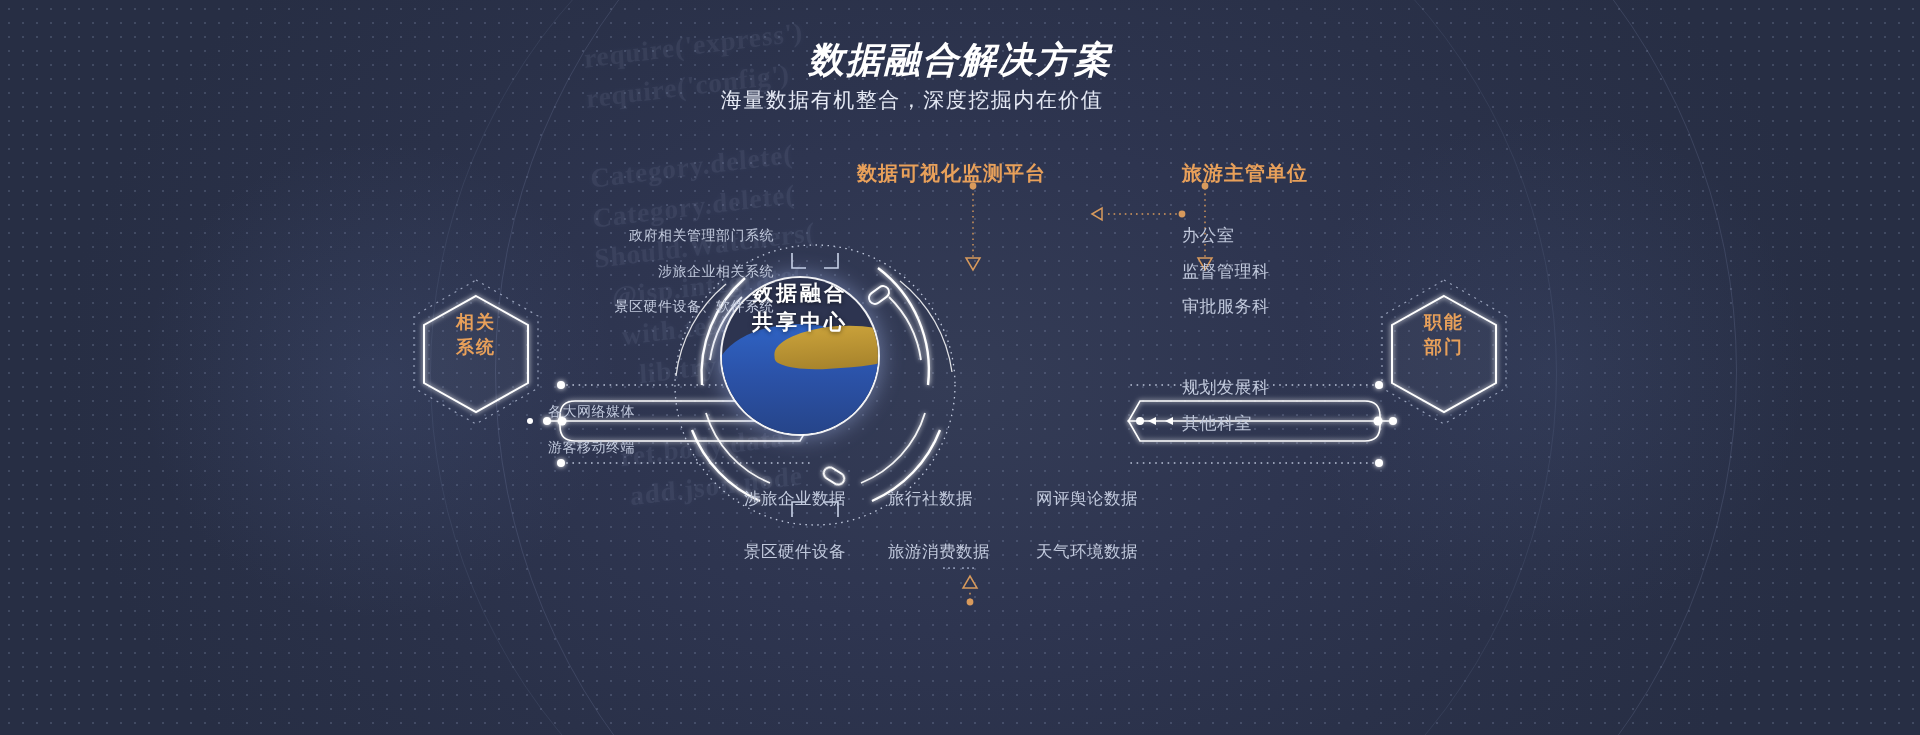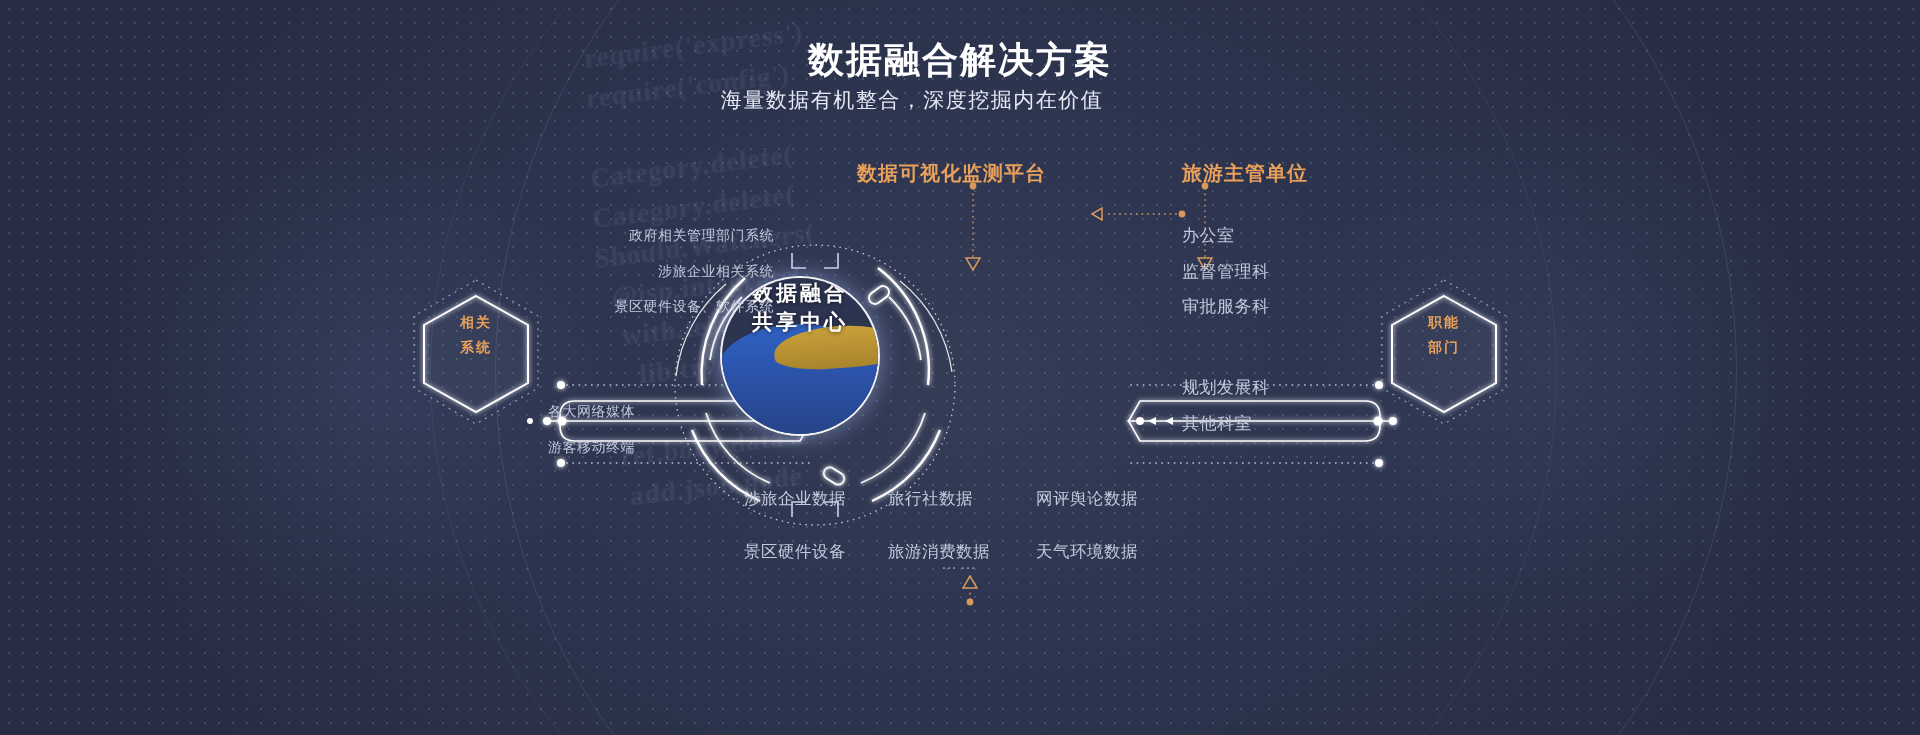--- a/index.html
+++ b/index.html
@@ -40,21 +40,21 @@
   }
   .bigarc{
     position:absolute;border:1px solid rgba(160,175,215,.16);border-radius:50%;
   }
   #arc1{left:495px;top:-250px;width:1240px;height:1240px;}
   #arc2{left:430px;top:-190px;width:1125px;height:1125px;border-color:rgba(160,175,215,.10);}
 
   
   #title{
     position:absolute;top:36px;left:0;width:1920px;text-align:center;
-    color:#ffffff;font-size:36px;font-weight:bold;letter-spacing:2px;
+    color:#ffffff;font-size:36px;font-weight:bold;letter-spacing:2px;font-style:italic;
   }
   #subtitle{
     position:absolute;top:86px;left:0;width:1824px;text-align:center;
     color:#e5e9f4;font-size:21px;letter-spacing:1.5px;
   }
 
   
   .col{position:absolute;}
   .lbl{
     color:#c2cadd;font-size:14px;line-height:35.5px;white-space:nowrap;
@@ -86,21 +86,21 @@
     color:#9aa5c0;font-size:16px;letter-spacing:3px;
   }
 
   
   .hexwrap{position:absolute;width:116px;height:128px;}
   #hex-left{left:418px;top:271px;}
   #hex-right{left:1386px;top:271px;}
   .hextext{
     position:absolute;inset:0;display:flex;flex-direction:column;
     align-items:center;justify-content:center;
-    color:#e8a05a;font-size:14px;line-height:25px;font-weight:bold;letter-spacing:2px;
+    color:#e8a05a;font-size:18px;line-height:25px;font-weight:bold;letter-spacing:2px;
   }
 
   
   #center{position:absolute;left:660px;top:200px;width:280px;height:300px;}
   .sphere-core{
     position:absolute;left:62px;top:78px;width:156px;height:156px;border-radius:50%;
     overflow:hidden;background:#2d3450;
     box-shadow:0 0 0 2px rgba(255,255,255,.92), 0 0 22px 3px rgba(180,200,255,.45);
   }
   .sphere-blue{

